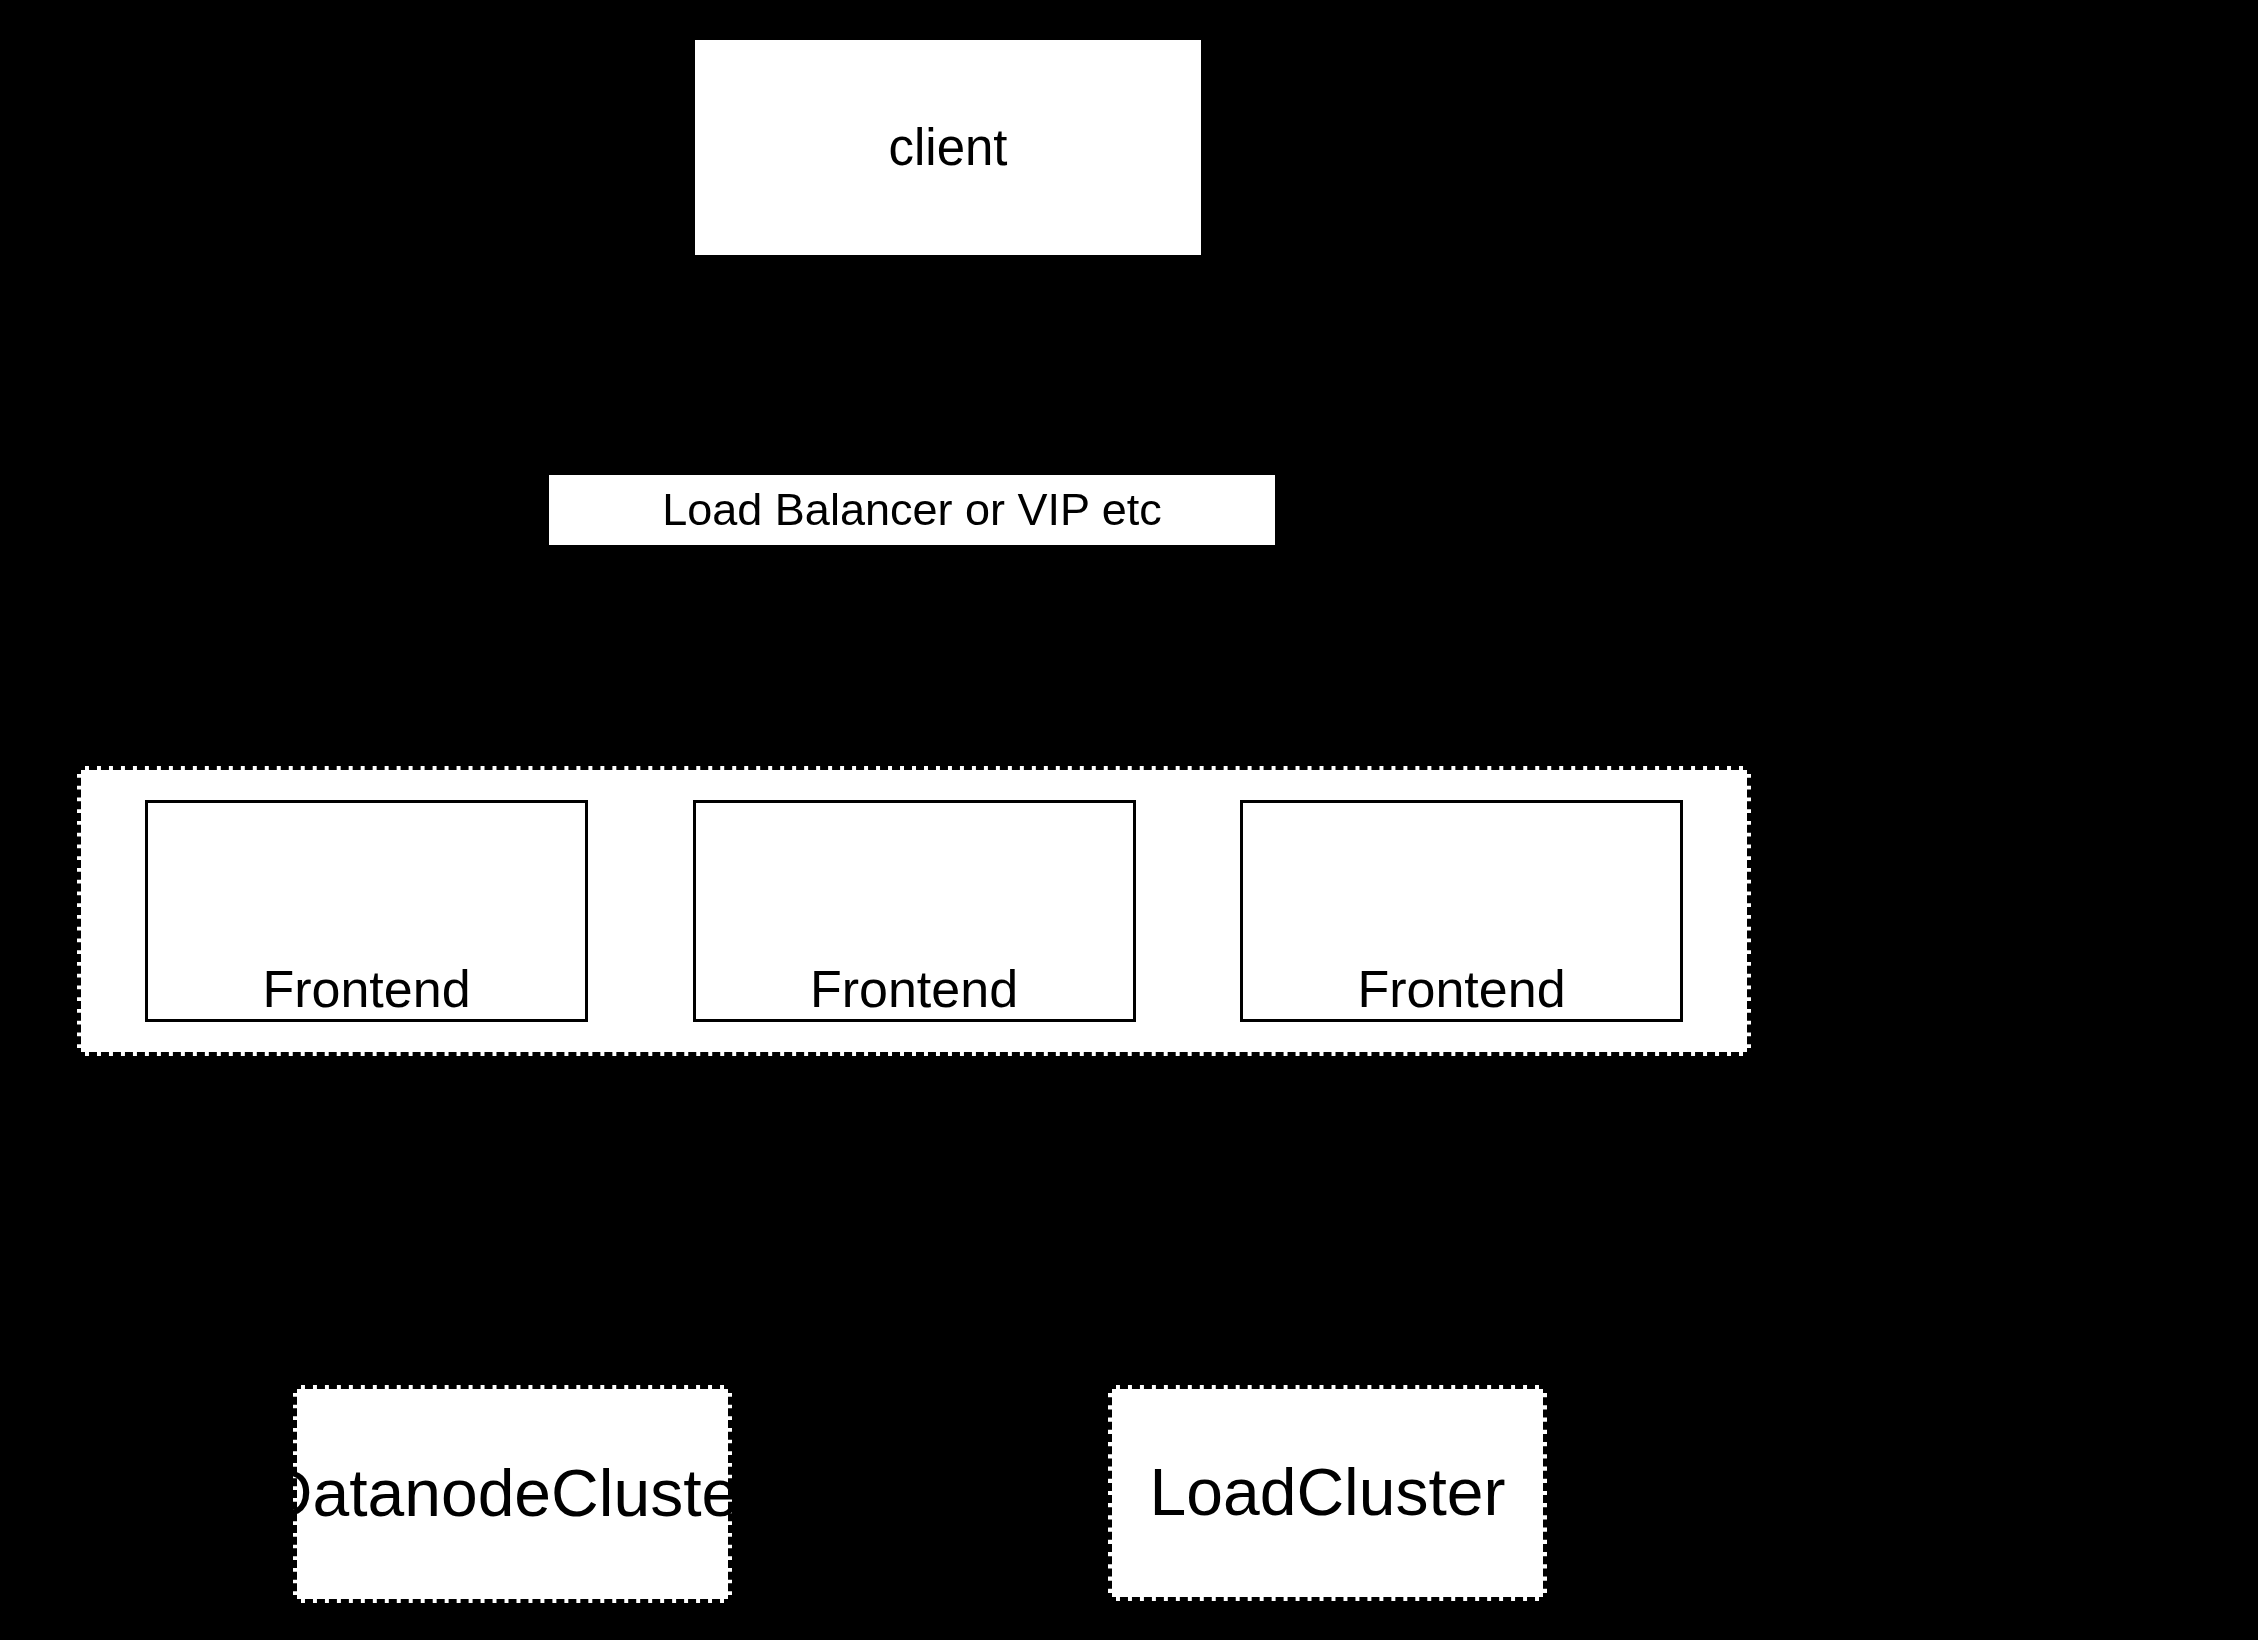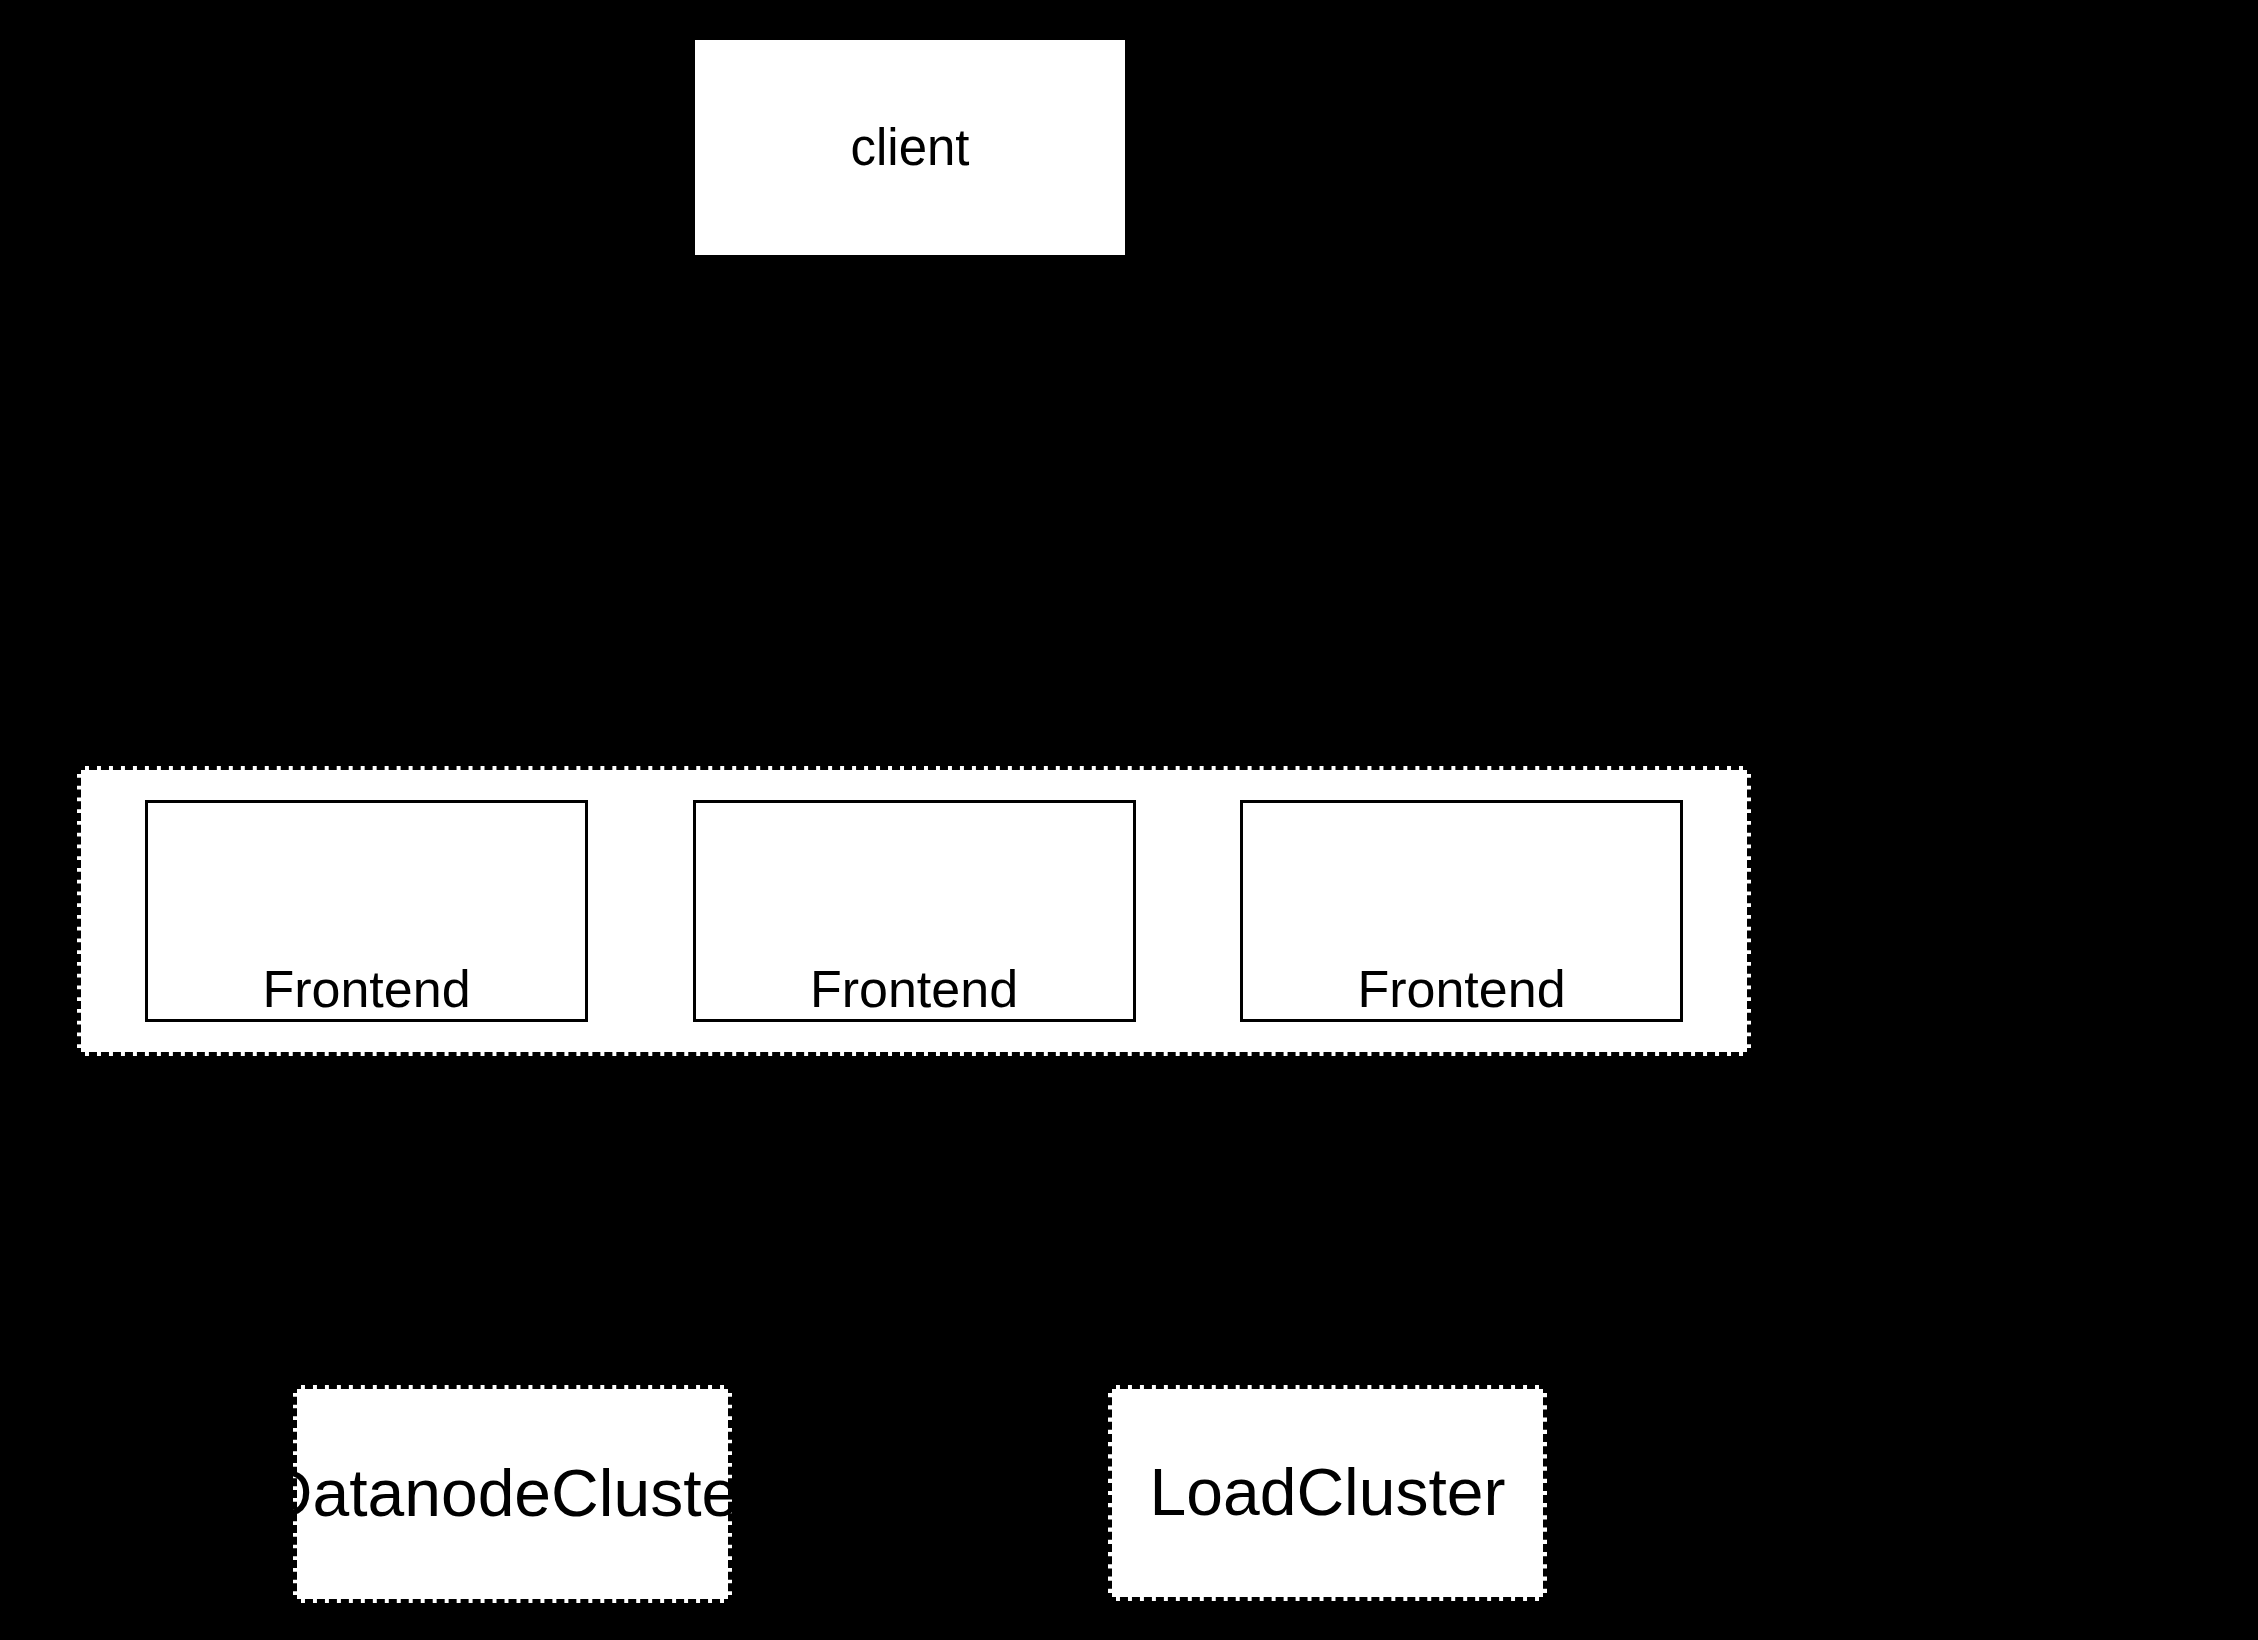--- a/index.html
+++ b/index.html
@@ -20,21 +20,21 @@
     position: absolute;
     background: #ffffff;
     display: flex;
     align-items: center;
     justify-content: center;
     text-align: center;
     box-sizing: border-box;
   }
   .client-box {
     left: 695px; top: 40px;
-    width: 430px; height: 215px;
+    width: 506px; height: 215px;
     font-size: 51px;
   }
   .lb-box {
     left: 549px; top: 475px;
     width: 726px; height: 70px;
     font-size: 45px;
   }
   .frontend-group {
     left: 77px; top: 766px;
     width: 1674px; height: 290px;
@@ -74,20 +74,23 @@
 </style>
 </head>
 <body>
 
 <div class="canvas">
 
   <div class="node client-box">
     <span>client</span>
   </div>
 
+  <div class="node lb-box">
+    <span>Load Balancer or VIP etc</span>
+  </div>
 
   <div class="node frontend-group">
     <div class="frontend-box">
       <span>Frontend</span>
     </div>
     <div class="frontend-box">
       <span>Frontend</span>
     </div>
     <div class="frontend-box">
       <span>Frontend</span>

